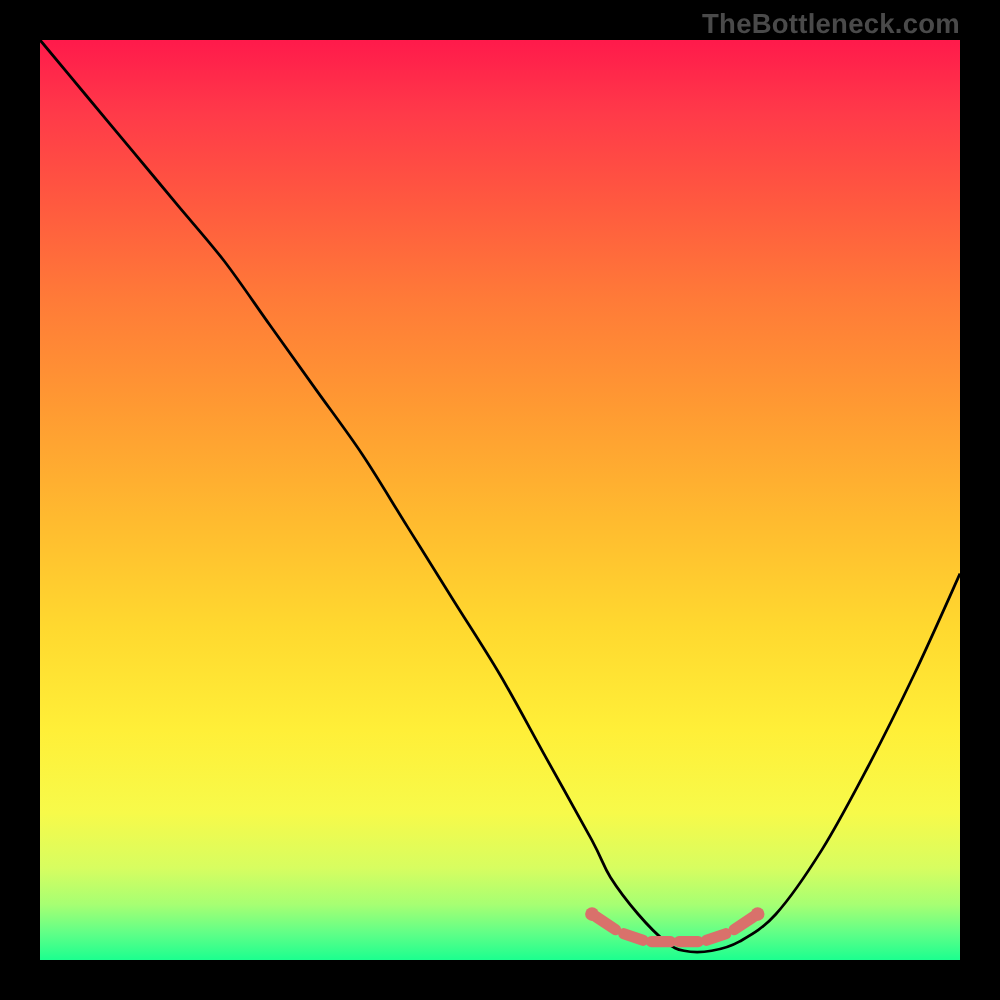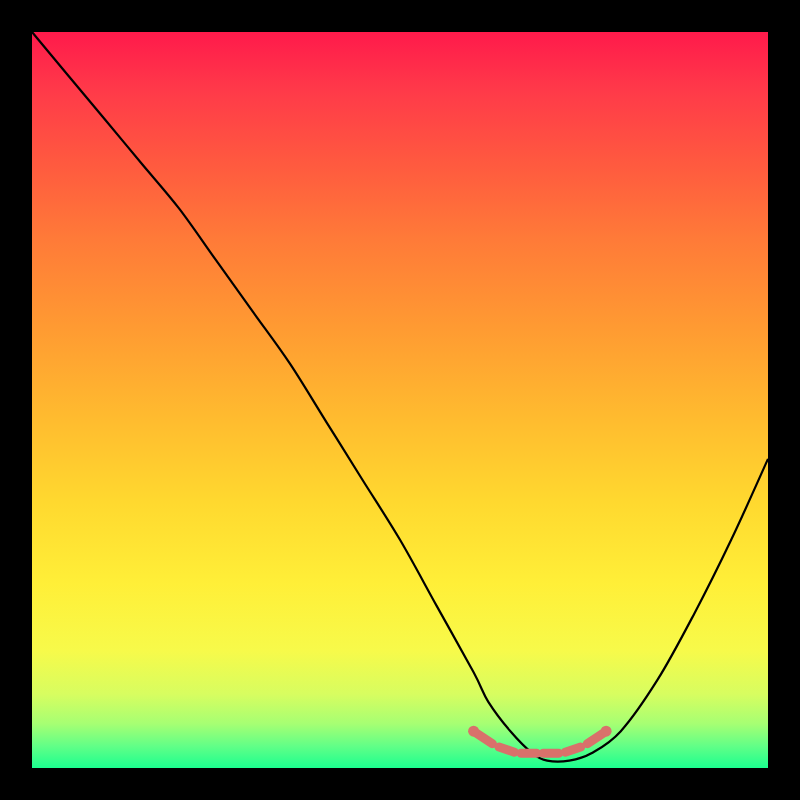--- a/index.html
+++ b/index.html
@@ -57,20 +57,21 @@
     width: 736px;
     height: 736px;
     overflow: visible;
   }
 </style>
 </head>
 <body>
 
 <div class="frame">
 
+  <div class="watermark">TheBottleneck.com</div>
 
   <div class="plot-area">
     <svg class="curve" viewBox="0 0 736 736">
       <path fill="none" stroke="#000" stroke-width="2.2" d="M 0.0 0.0 C 6.1 7.4, 24.5 29.4, 36.8 44.2 C 49.1 58.9, 61.3 73.6, 73.6 88.3 C 85.9 103.0, 98.1 117.8, 110.4 132.5 C 122.7 147.2, 134.9 160.7, 147.2 176.6 C 159.5 192.6, 171.7 211.0, 184.0 228.2 C 196.3 245.3, 208.5 262.5, 220.8 279.7 C 233.1 296.9, 245.3 312.8, 257.6 331.2 C 269.9 349.6, 282.1 370.5, 294.4 390.1 C 306.7 409.7, 318.9 429.3, 331.2 449.0 C 343.5 468.6, 355.7 487.0, 368.0 507.8 C 380.3 528.7, 392.5 552.0, 404.8 574.1 C 417.1 596.2, 433.0 624.4, 441.6 640.3 C 450.2 656.3, 450.2 659.9, 456.3 669.8 C 462.5 679.6, 471.0 690.6, 478.4 699.2 C 485.8 707.8, 494.3 716.4, 500.5 721.3 C 506.6 726.2, 509.1 727.4, 515.2 728.6 C 521.3 729.9, 529.9 729.9, 537.3 728.6 C 544.6 727.4, 550.8 726.2, 559.4 721.3 C 567.9 716.4, 577.8 711.5, 588.8 699.2 C 599.8 686.9, 613.3 667.3, 625.6 647.7 C 637.9 628.1, 650.1 604.7, 662.4 581.4 C 674.7 558.1, 686.9 533.6, 699.2 507.8 C 711.5 482.1, 729.9 440.4, 736.0 426.9"></path>
       <g>
           <line x1="444.9" y1="701.4" x2="460.4" y2="711.7" stroke="#d9716b" stroke-width="9" stroke-linecap="round"></line>
           <line x1="467.0" y1="715.0" x2="482.4" y2="720.2" stroke="#d9716b" stroke-width="9" stroke-linecap="round"></line>
           <line x1="489.1" y1="721.3" x2="504.5" y2="721.3" stroke="#d9716b" stroke-width="9" stroke-linecap="round"></line>
           <line x1="511.2" y1="721.3" x2="526.6" y2="721.3" stroke="#d9716b" stroke-width="9" stroke-linecap="round"></line>
           <line x1="533.2" y1="720.2" x2="548.7" y2="715.0" stroke="#d9716b" stroke-width="9" stroke-linecap="round"></line>

